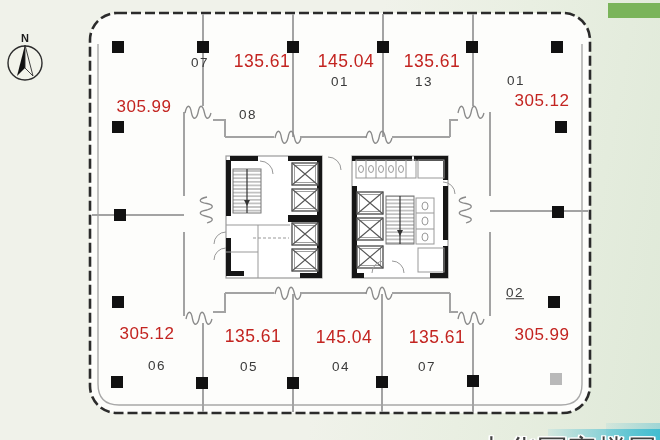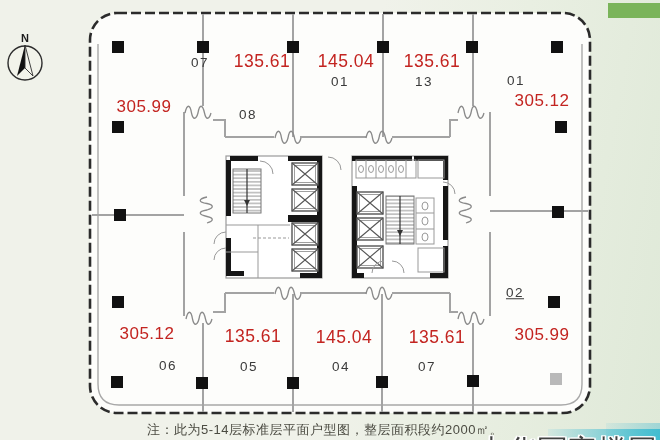--- a/index.html
+++ b/index.html
@@ -221,33 +221,32 @@
   <div class="lbl unit-area area-md" style="left:346px;top:62px;">145.04</div>
   <div class="lbl unit-num" style="left:340px;top:82px;">01</div>
 
   <div class="lbl unit-area area-md" style="left:432px;top:62px;">135.61</div>
   <div class="lbl unit-num" style="left:424px;top:82px;">13</div>
 
   <div class="lbl unit-num" style="left:516px;top:81px;">01</div>
   <div class="lbl unit-area area-lg" style="left:542px;top:100px;">305.12</div>
 
   <div class="lbl unit-area area-lg" style="left:147px;top:333px;">305.12</div>
-  <div class="lbl unit-num" style="left:168px;top:366px;">06</div>
+  <div class="lbl unit-num" style="left:157px;top:366px;">06</div>
 
   <div class="lbl unit-area area-md" style="left:253px;top:337px;">135.61</div>
   <div class="lbl unit-num" style="left:249px;top:367px;">05</div>
 
   <div class="lbl unit-area area-md" style="left:344px;top:338px;">145.04</div>
   <div class="lbl unit-num" style="left:341px;top:367px;">04</div>
 
   <div class="lbl unit-area area-md" style="left:437px;top:338px;">135.61</div>
   <div class="lbl unit-num" style="left:427px;top:367px;">07</div>
 
   <div class="lbl unit-num" style="left:515px;top:293px;text-decoration:underline;">02</div>
   <div class="lbl unit-area area-lg" style="left:542px;top:334px;">305.99</div>
 
-  <div class="caption">注：此为5-14层标准层平面户型图，整层面积段约2000㎡。</div>
 
   <div class="teal-wash"></div>
   <div class="teal-strip"></div>
   <div class="wm-name">中华写字楼网</div>
 
 </div>
 
 </body></html>

